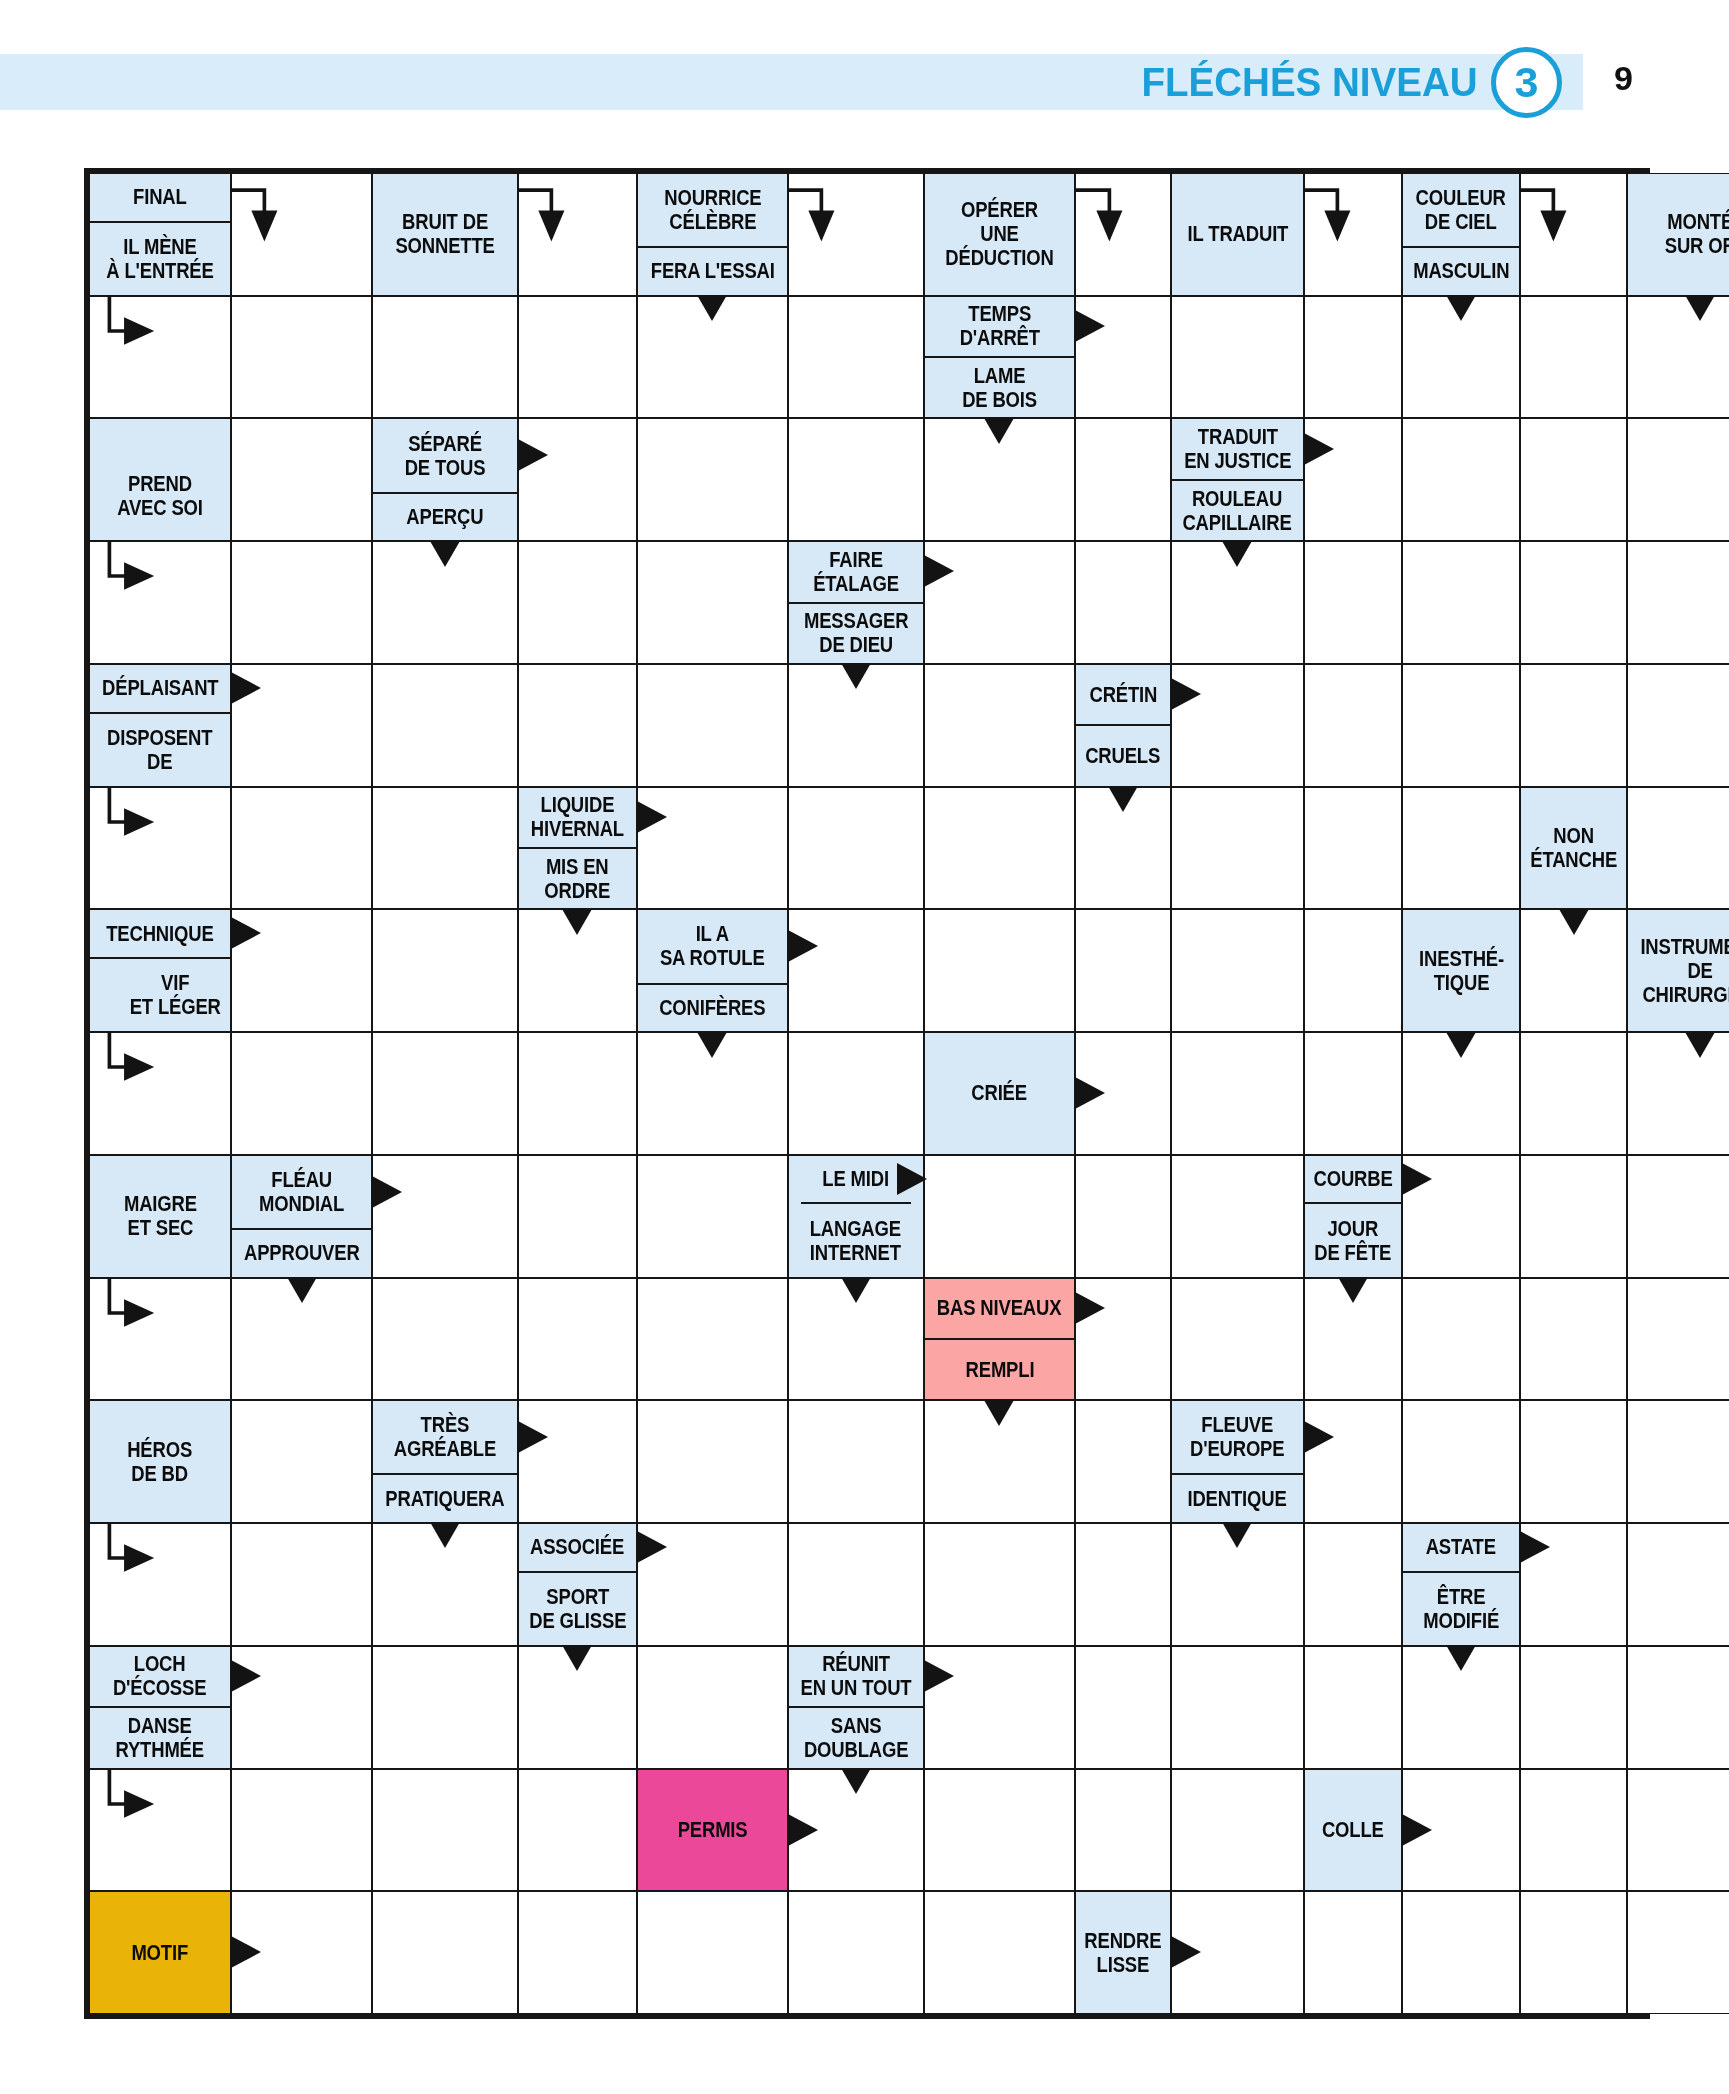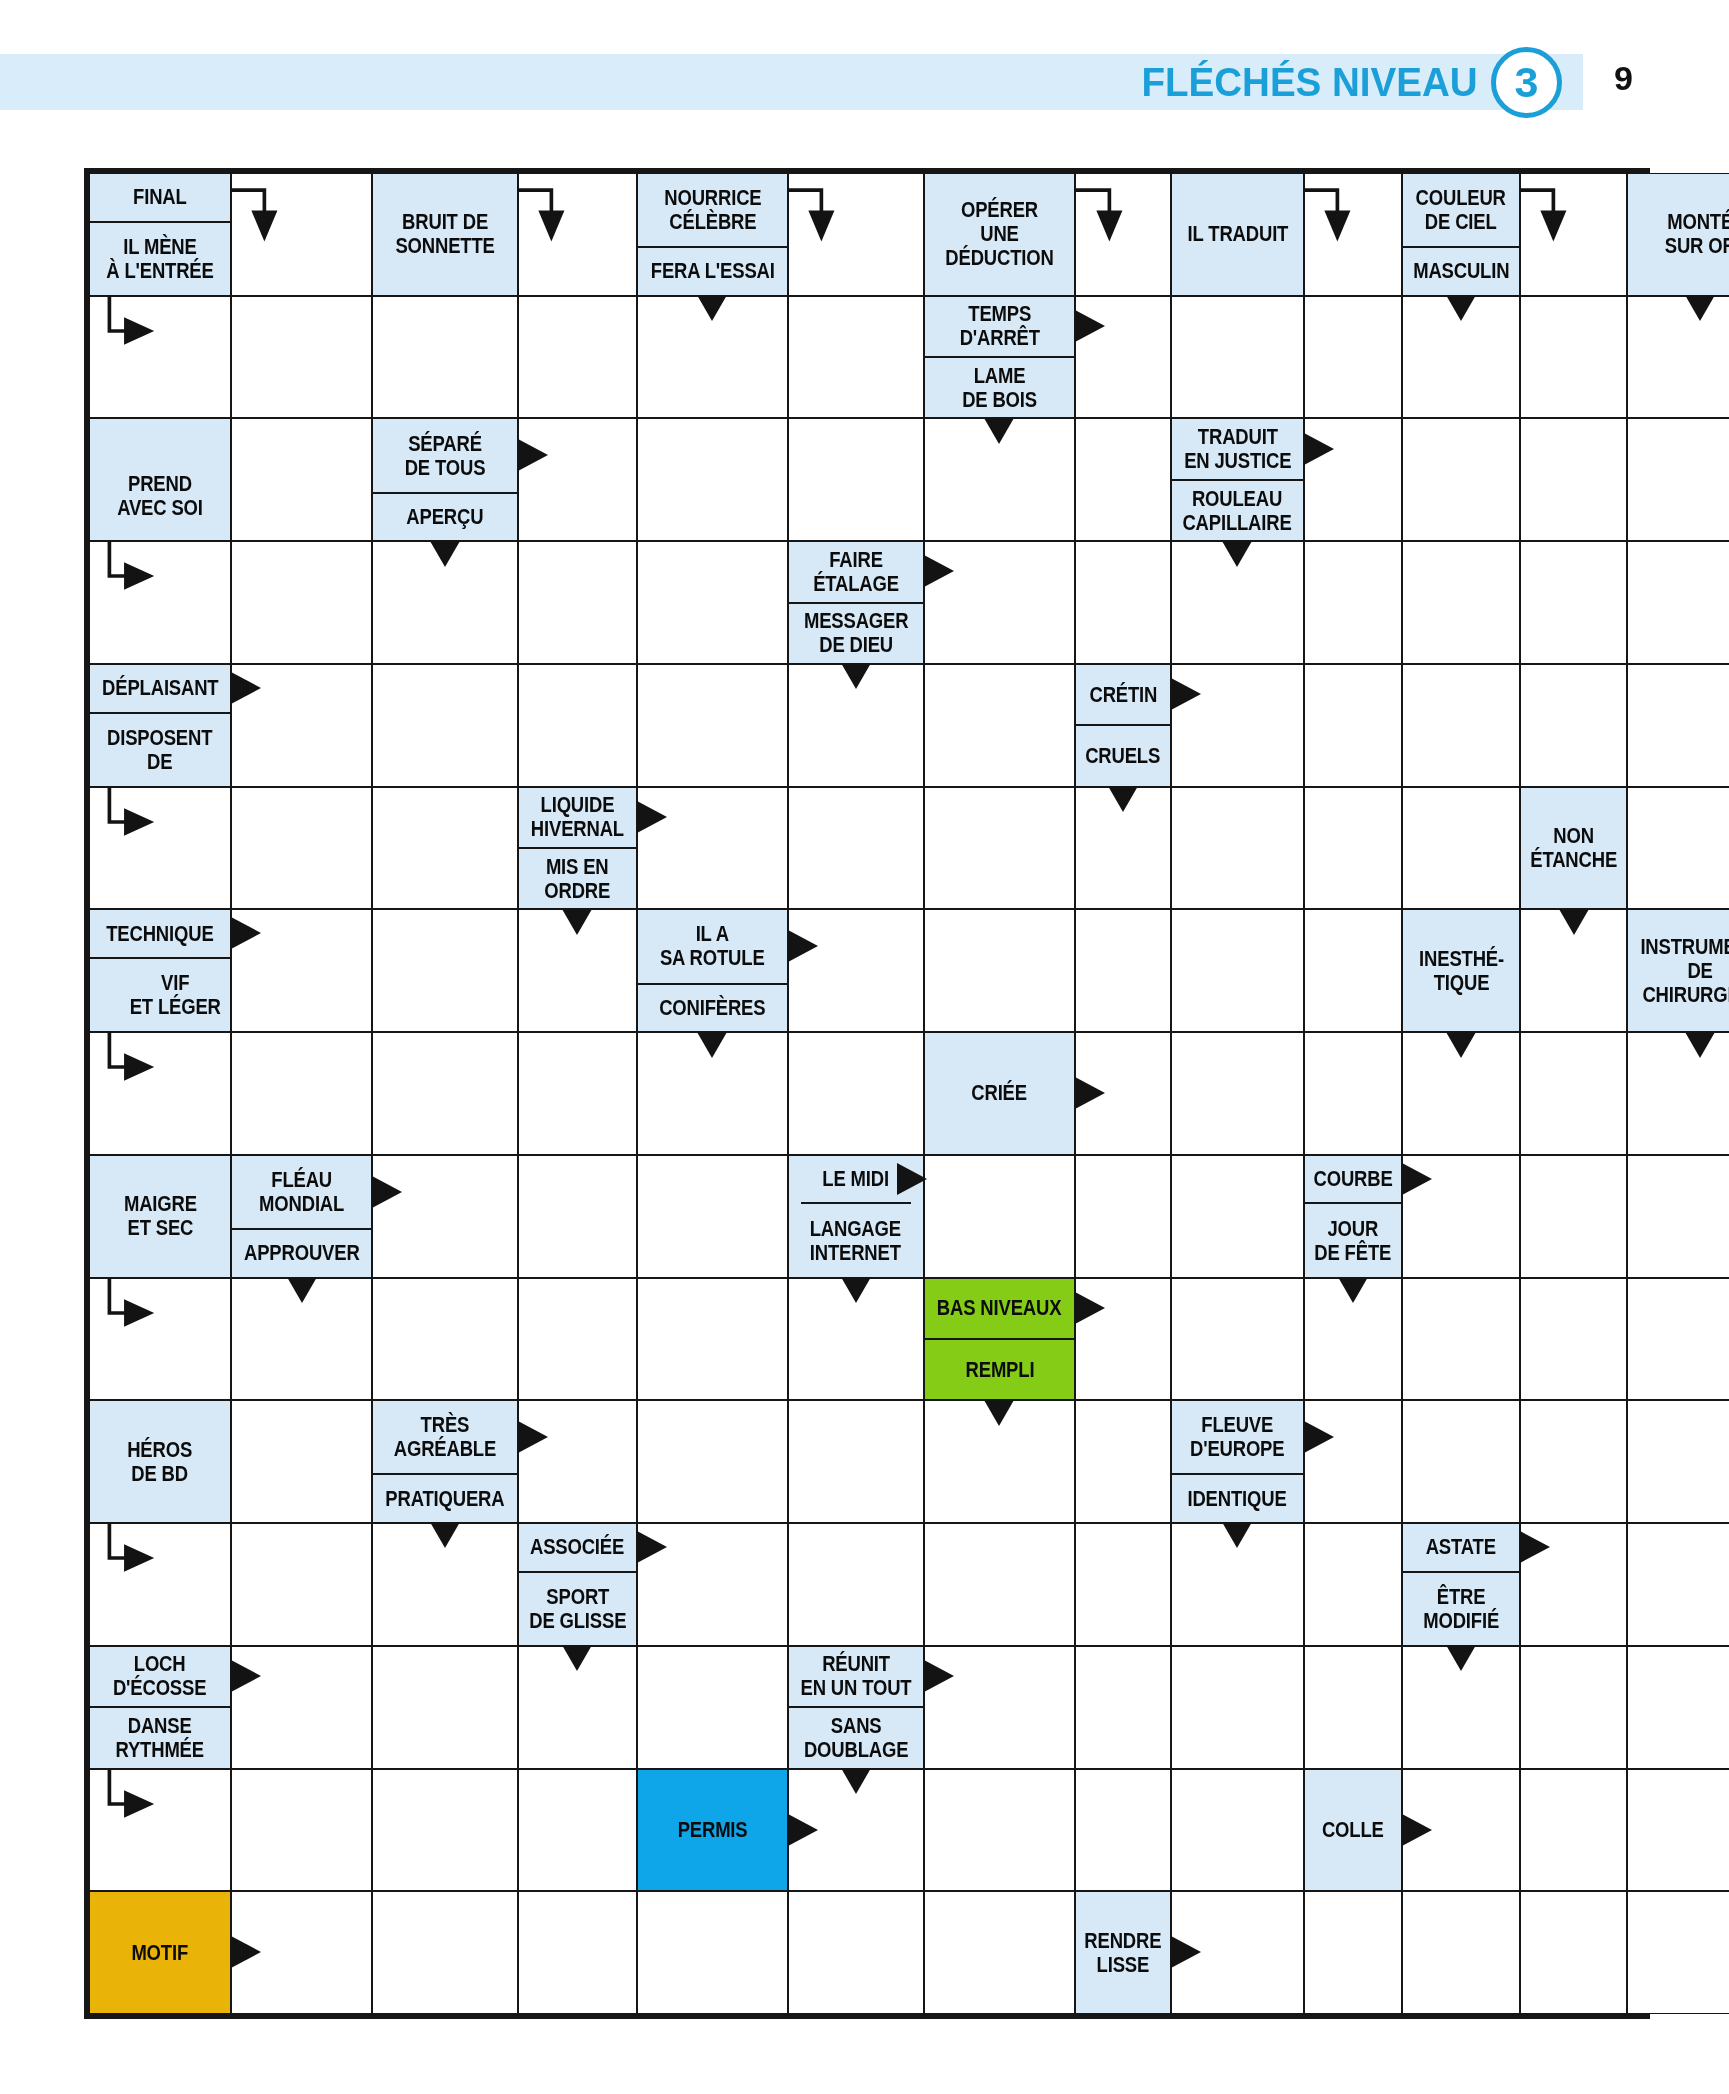--- a/index.html
+++ b/index.html
@@ -515,21 +515,21 @@
       </div>
       <div class="cell" style="grid-area: 10 / 2; border: 1.2px solid rgb(22, 22, 22);">
         <div class="ar-down"></div>
       </div>
       <div class="cell" style="grid-area: 10 / 3; border: 1.2px solid rgb(22, 22, 22);"></div>
       <div class="cell" style="grid-area: 10 / 4; border: 1.2px solid rgb(22, 22, 22);"></div>
       <div class="cell" style="grid-area: 10 / 5; border: 1.2px solid rgb(22, 22, 22);"></div>
       <div class="cell" style="grid-area: 10 / 6; border: 1.2px solid rgb(22, 22, 22);">
         <div class="ar-down"></div>
       </div>
-      <div class="cell clue" style="grid-area: 10 / 7; border: 1.2px solid rgb(22, 22, 22); background: #84cc16;">
+      <div class="cell clue" style="grid-area: 10 / 7; border: 1.2px solid rgb(22, 22, 22); background: #fca5a5;">
         <div class="part" style="flex-grow: 1.7; flex-basis: 0px;">
           <div class="txt">
             <div>BAS NIVEAUX</div>
           </div>
           <div class="ar-right"></div>
         </div>
         <div class="part sep" style="flex-grow: 1.7; flex-basis: 0px;">
           <div class="txt">
             <div>REMPLI</div>
           </div>
@@ -686,21 +686,21 @@
       <div class="cell" style="grid-area: 13 / 13; border: 1.2px solid rgb(22, 22, 22);"></div>
       <div class="cell" style="grid-area: 14 / 1; border: 1.2px solid rgb(22, 22, 22);">
         <svg class="elbow" style="left:-0.8px;top:-0.8px" width="75" height="57" viewBox="0 0 92 70">
           <path d="M25 0 V43 H45" fill="none" stroke="#131313" stroke-width="4.5"></path>
           <polygon points="43,26 43,60 80,43" fill="#131313"></polygon>
         </svg>
       </div>
       <div class="cell" style="grid-area: 14 / 2; border: 1.2px solid rgb(22, 22, 22);"></div>
       <div class="cell" style="grid-area: 14 / 3; border: 1.2px solid rgb(22, 22, 22);"></div>
       <div class="cell" style="grid-area: 14 / 4; border: 1.2px solid rgb(22, 22, 22);"></div>
-      <div class="cell clue" style="grid-area: 14 / 5; border: 1.2px solid rgb(22, 22, 22); background: #0ea5e9;">
+      <div class="cell clue" style="grid-area: 14 / 5; border: 1.2px solid rgb(22, 22, 22); background: #ec4899;">
         <div class="part" style="flex-grow: 1.7; flex-basis: 0px;">
           <div class="txt">
             <div>PERMIS</div>
           </div>
           <div class="ar-right"></div>
         </div>
       </div>
       <div class="cell" style="grid-area: 14 / 6; border: 1.2px solid rgb(22, 22, 22);">
         <div class="ar-down"></div>
       </div>

